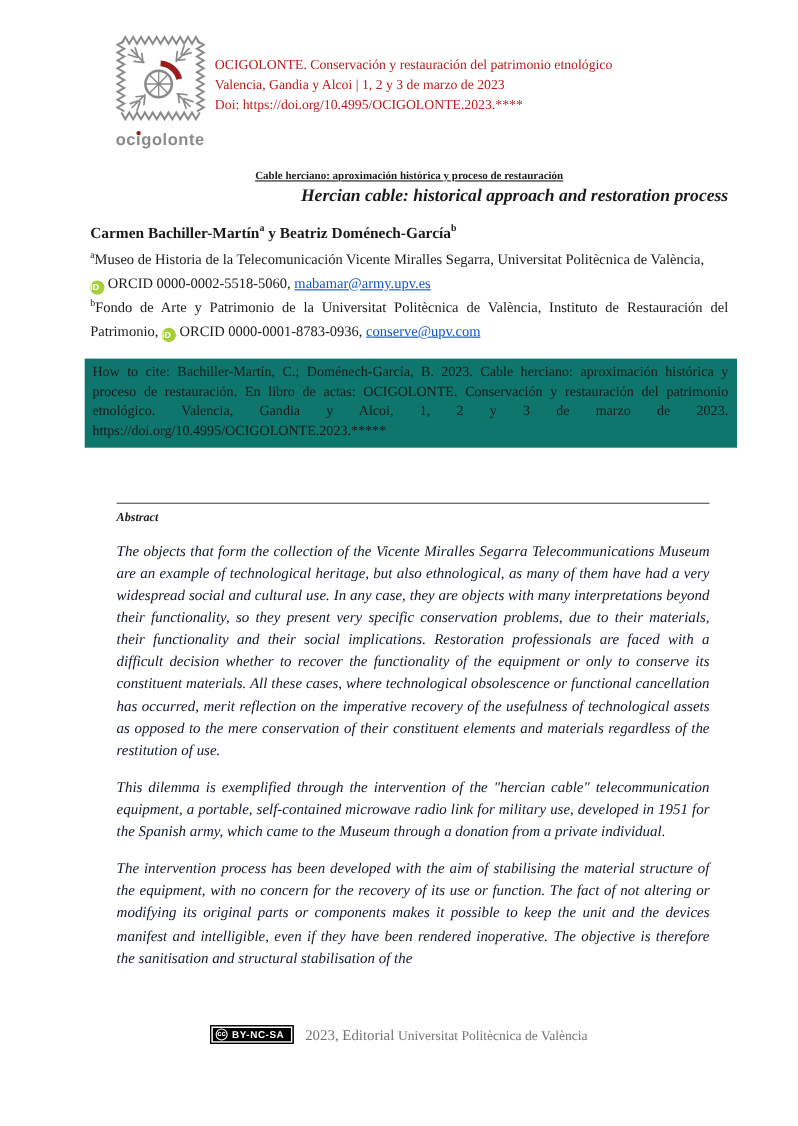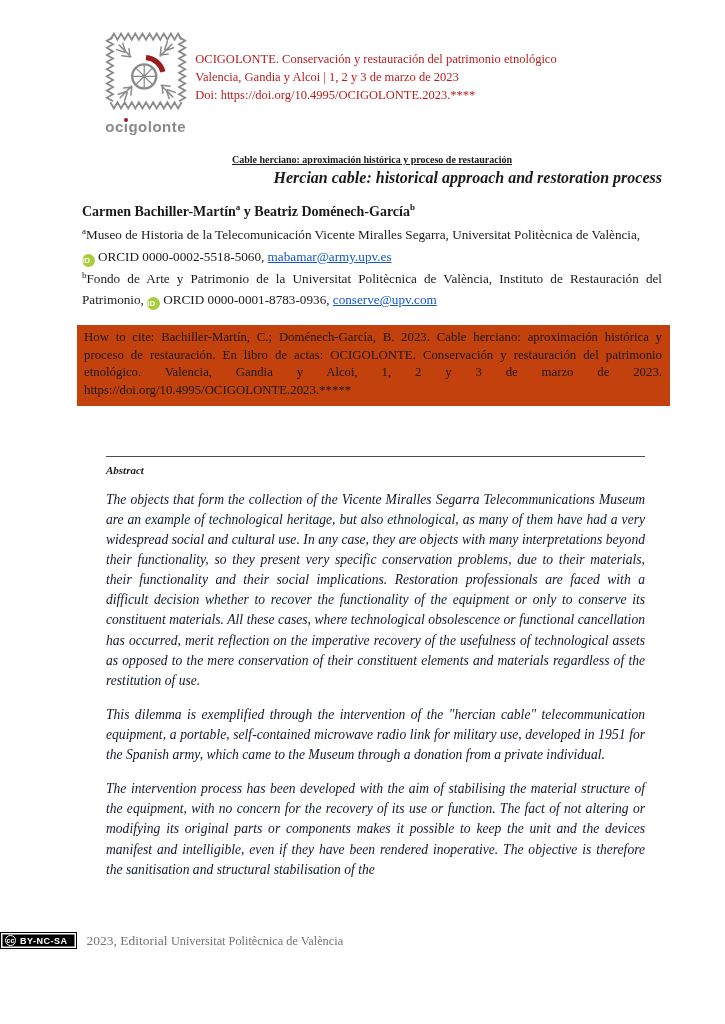--- a/index.html
+++ b/index.html
@@ -43,37 +43,37 @@
     display:inline-block; width:13px; height:13px; border-radius:50%;
     background:#A6CE39; color:#fff; font-family:"Liberation Sans",sans-serif;
     font-size:8px; font-weight:bold; text-align:left; line-height:13px;
     vertical-align:-2px; margin-right:3px;
   }
   a.email-link { color:#1155CC; text-decoration:underline; cursor:pointer; }
 
   
   .cite-box {
     margin-top:14px; margin-left:-5px; margin-right:-8px;
-    background:#c2410c; padding:4px 8px 6px 7px;
+    background:#0f766e; padding:4px 8px 6px 7px;
     font-size:12.8px; line-height:1.38; text-align:justify;
   }
 
   
   .abstract { margin:50px 17px 0 24px; }
   .abstract-rule { border:none; border-top:1.6px solid #4d4d4d; margin-bottom:7px; }
   .abstract-heading { font-weight:bold; font-style:italic; font-size:11px; }
   .abstract p {
     font-style:italic; font-size:13.6px; line-height:1.48;
     text-align:justify; margin-top:14px; color:#0f172a;
   }
 
   
   .footer {
     position:absolute; left:0; right:0; top:932px;
-    display:flex; align-items:center; gap:10px;
+    display:flex; justify-content:center; align-items:center; gap:10px;
   }
   .cc-badge {
     display:inline-flex; align-items:center; gap:4px;
     background:#000; border:1px solid #000;
     box-shadow: inset 0 0 0 1.5px #fff;
     padding:2px 8px 2px 4px; height:17px;
   }
   .cc-circle {
     width:11px; height:11px; border:1px solid #fff; border-radius:50%;
     color:#fff; font-family:"Liberation Sans",sans-serif; font-weight:bold;

